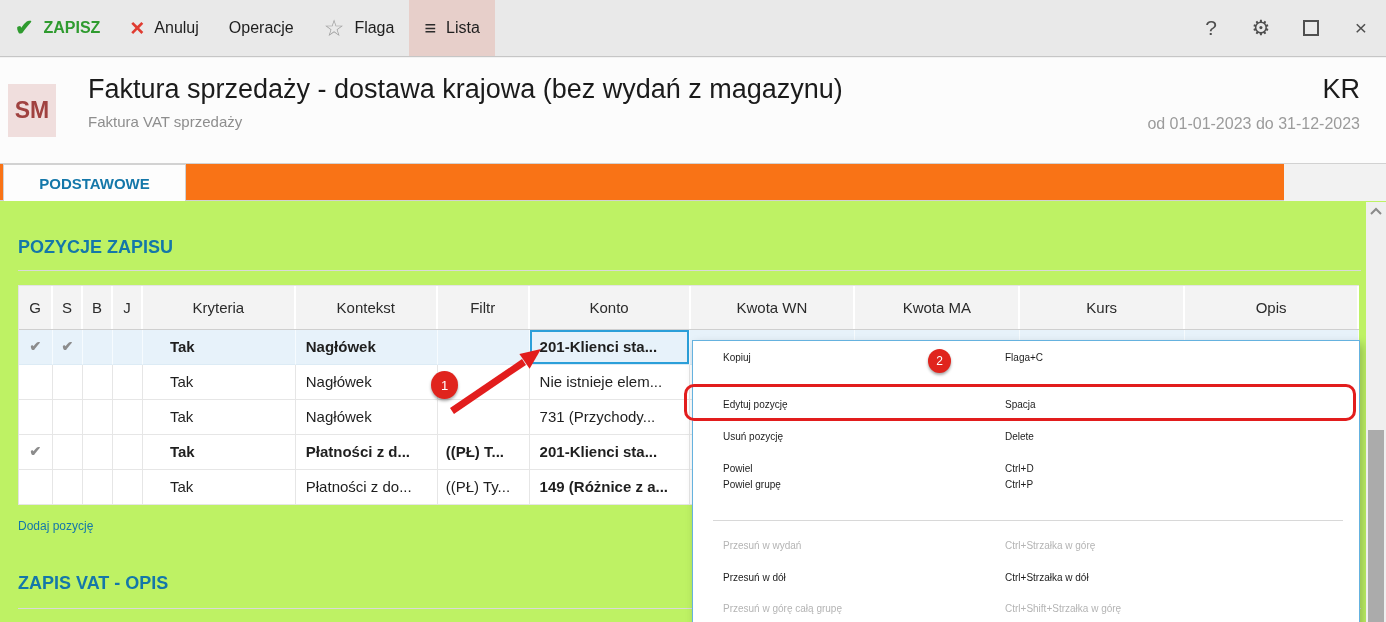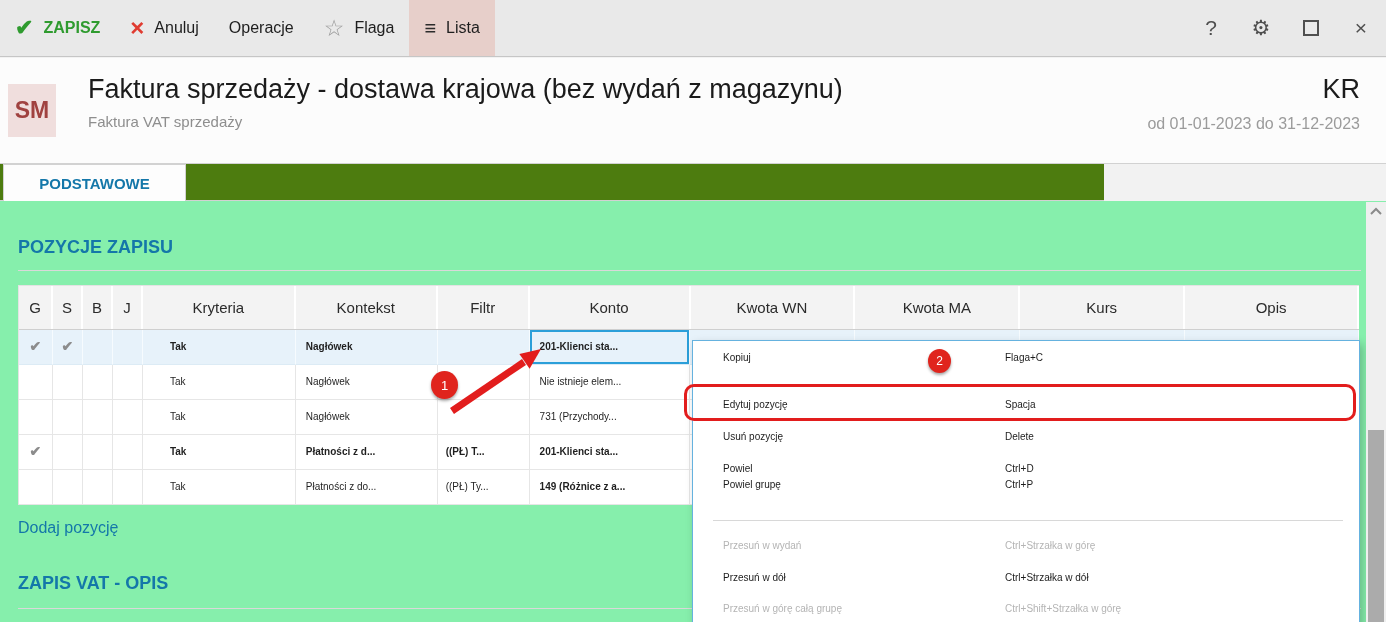--- a/index.html
+++ b/index.html
@@ -26,39 +26,39 @@
   .hdr { position:absolute; top:58px; left:0; width:1386px; height:106px; background:#fcfcfc;
          border-bottom:1px solid #d2d2d2; }
   .sm-badge { position:absolute; left:8px; top:26px; width:48px; height:53px; background:#f0dedd;
               color:#a04240; font-weight:bold; font-size:23px; display:flex; align-items:center; justify-content:center; }
   .hdr-title { position:absolute; left:88px; top:16px; font-size:27px; color:#1b1b1b; white-space:nowrap; }
   .hdr-sub { position:absolute; left:88px; top:55px; font-size:15px; color:#8e8e8e; }
   .hdr-code { position:absolute; right:26px; top:16px; font-size:27px; color:#1b1b1b; }
   .hdr-period { position:absolute; right:26px; top:57px; font-size:16px; color:#9b9b9b; }
 
   
-  .tabbar { position:absolute; top:164px; left:0; width:1104px; height:37px; background:#4d7c0f;
+  .tabbar { position:absolute; top:164px; left:0; width:1284px; height:37px; background:#f97316;
             border-bottom:1px solid #d2d2d2; }
   .tab-active { position:absolute; left:3px; top:0; width:183px; height:37px; background:#fdfdfd;
                 border:1px solid #d2d2d2; border-bottom:none; display:flex; align-items:center; justify-content:center;
                 color:#1477a9; font-weight:bold; font-size:15px; z-index:2; }
 
   
-  .content { position:absolute; top:201px; left:0; width:1386px; height:421px; background:#86efac; }
+  .content { position:absolute; top:201px; left:0; width:1386px; height:421px; background:#bef264; }
   .sec-h { position:absolute; left:18px; font-size:18px; font-weight:bold; color:#1477a9; white-space:nowrap; }
   .rule { position:absolute; left:18px; width:1343px; height:1px; background:#d9d9d9; }
-  .link { position:absolute; left:18px; font-size:16px; color:#1477a9; cursor:pointer; }
+  .link { position:absolute; left:18px; font-size:12px; color:#1477a9; cursor:pointer; }
 
   
   .tbl { position:absolute; left:18px; top:84px; width:1341px; border-left:1px solid #e3e3e3; background:#fff; z-index:1; }
   .thead { display:flex; height:45px; background:#f3f3f3; border-bottom:1px solid #cfcfcf; border-top:1px solid #e3e3e3; }
   .th { border-right:2px solid #fff; font-size:15px; color:#2b2b2b; text-align:center; line-height:43px;
         overflow:hidden; white-space:nowrap; }
   .trow { display:flex; height:35px; background:#fff; }
-  .td { border-right:1px solid #e6e6e6; border-bottom:1px solid #e6e6e6; font-size:10px; color:#1f1f1f;
+  .td { border-right:1px solid #e6e6e6; border-bottom:1px solid #e6e6e6; font-size:15px; color:#1f1f1f;
         line-height:33px; padding-left:10px; overflow:hidden; white-space:nowrap; }
   .td.chk { padding:0; text-align:center; color:#8c8c8c; font-size:14px; }
   .td.c-kryteria { padding-left:27px; }
   .td.c-filtr { padding-left:8px; }
   .trow.bold .td { font-weight:bold; }
   .trow.selrow .td { background:#e7f2fa; border-right-color:#f6fbfe; border-bottom-color:#dcebf5; }
   .td.selcell { box-shadow:inset 0 0 0 2px #2b9fd9; }
 
   
   .cmenu { position:absolute; left:692px; top:340px; width:668px; height:310px; background:#fff;

